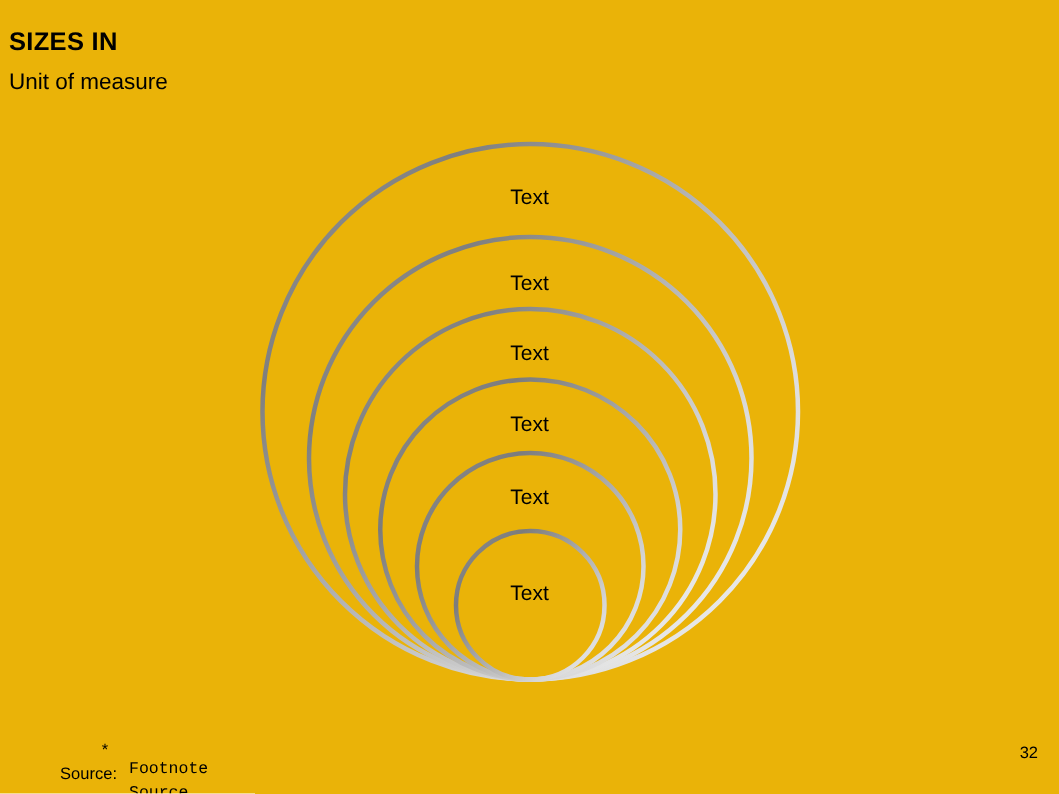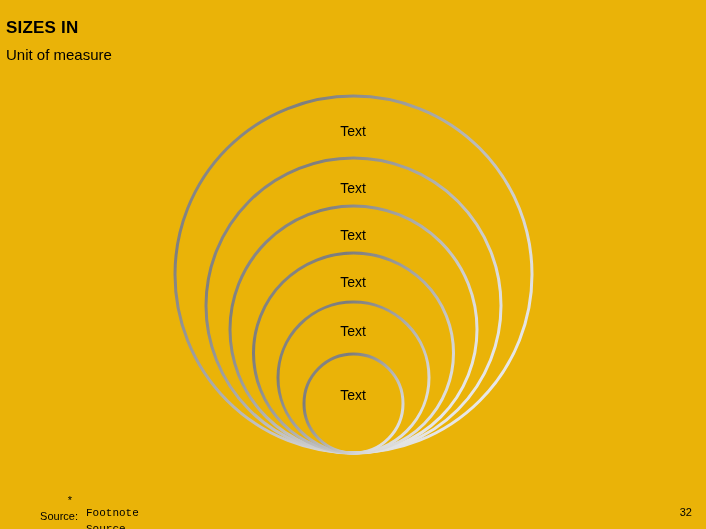--- a/index.html
+++ b/index.html
@@ -106,21 +106,21 @@
   }
   .footer-text {
     position: absolute;
     left: 78px;
     font-family: Liberation Mono, monospace;
   }
 
   #page-number {
     position: absolute;
     right: 14px;
-    bottom: 10px;
+    bottom: 20px;
     font-size: 11px;
     line-height: 13px;
     color: #000000;
     white-space: pre;
   }
 </style>
 </head>
 <body>
 
 <div id="slide">

